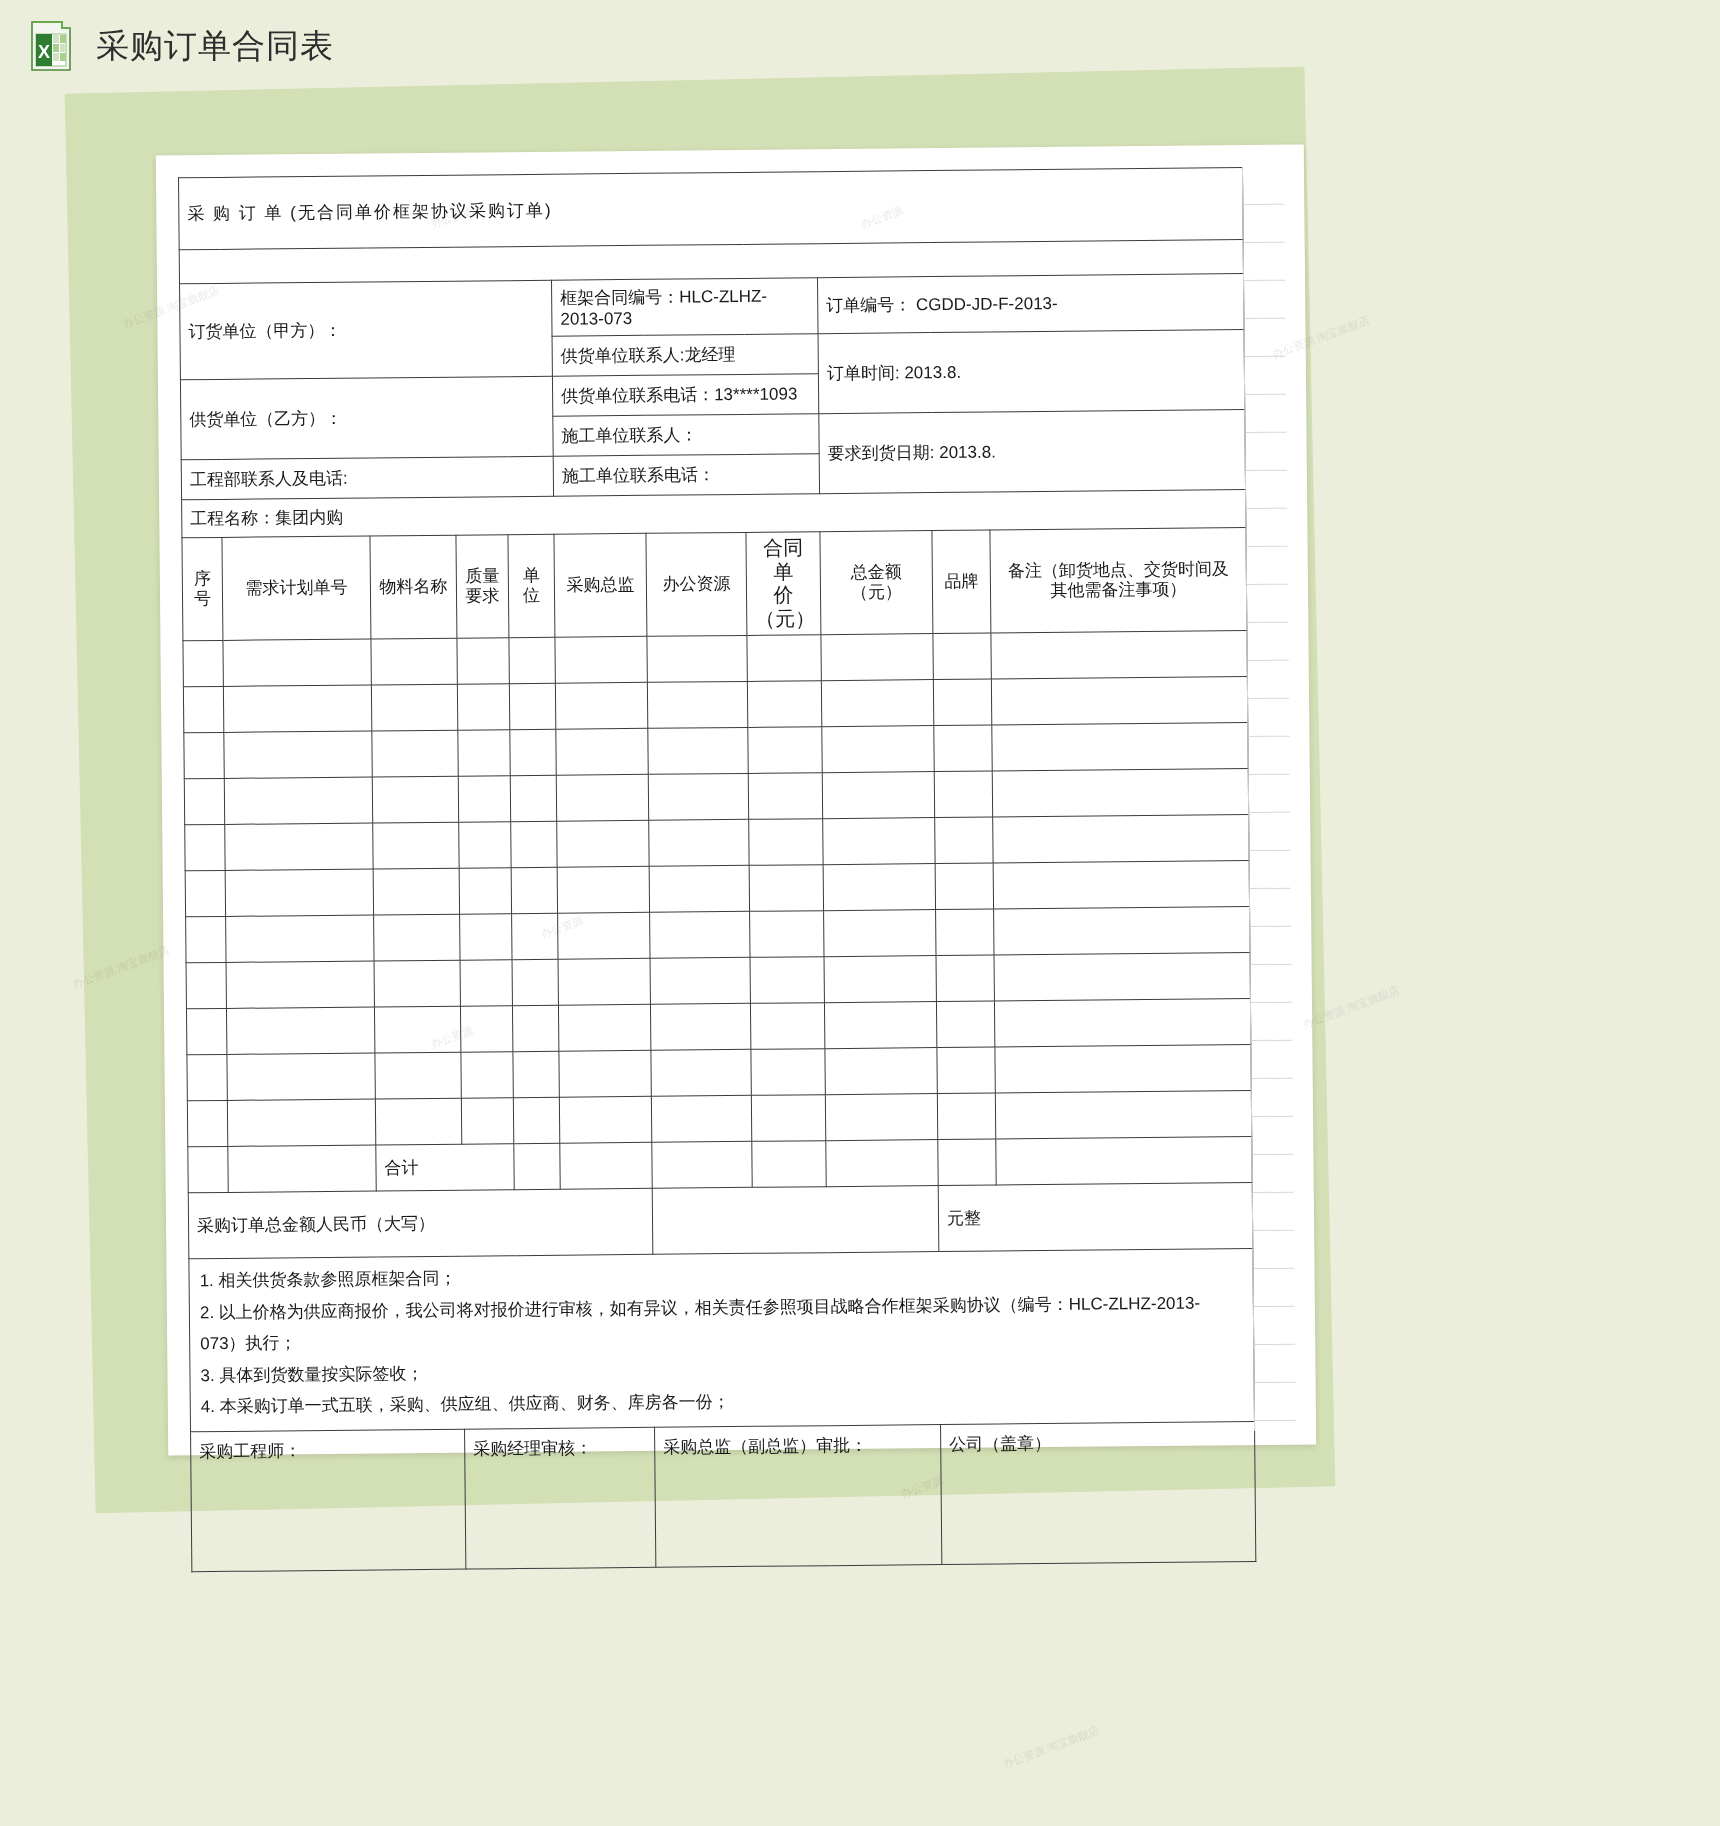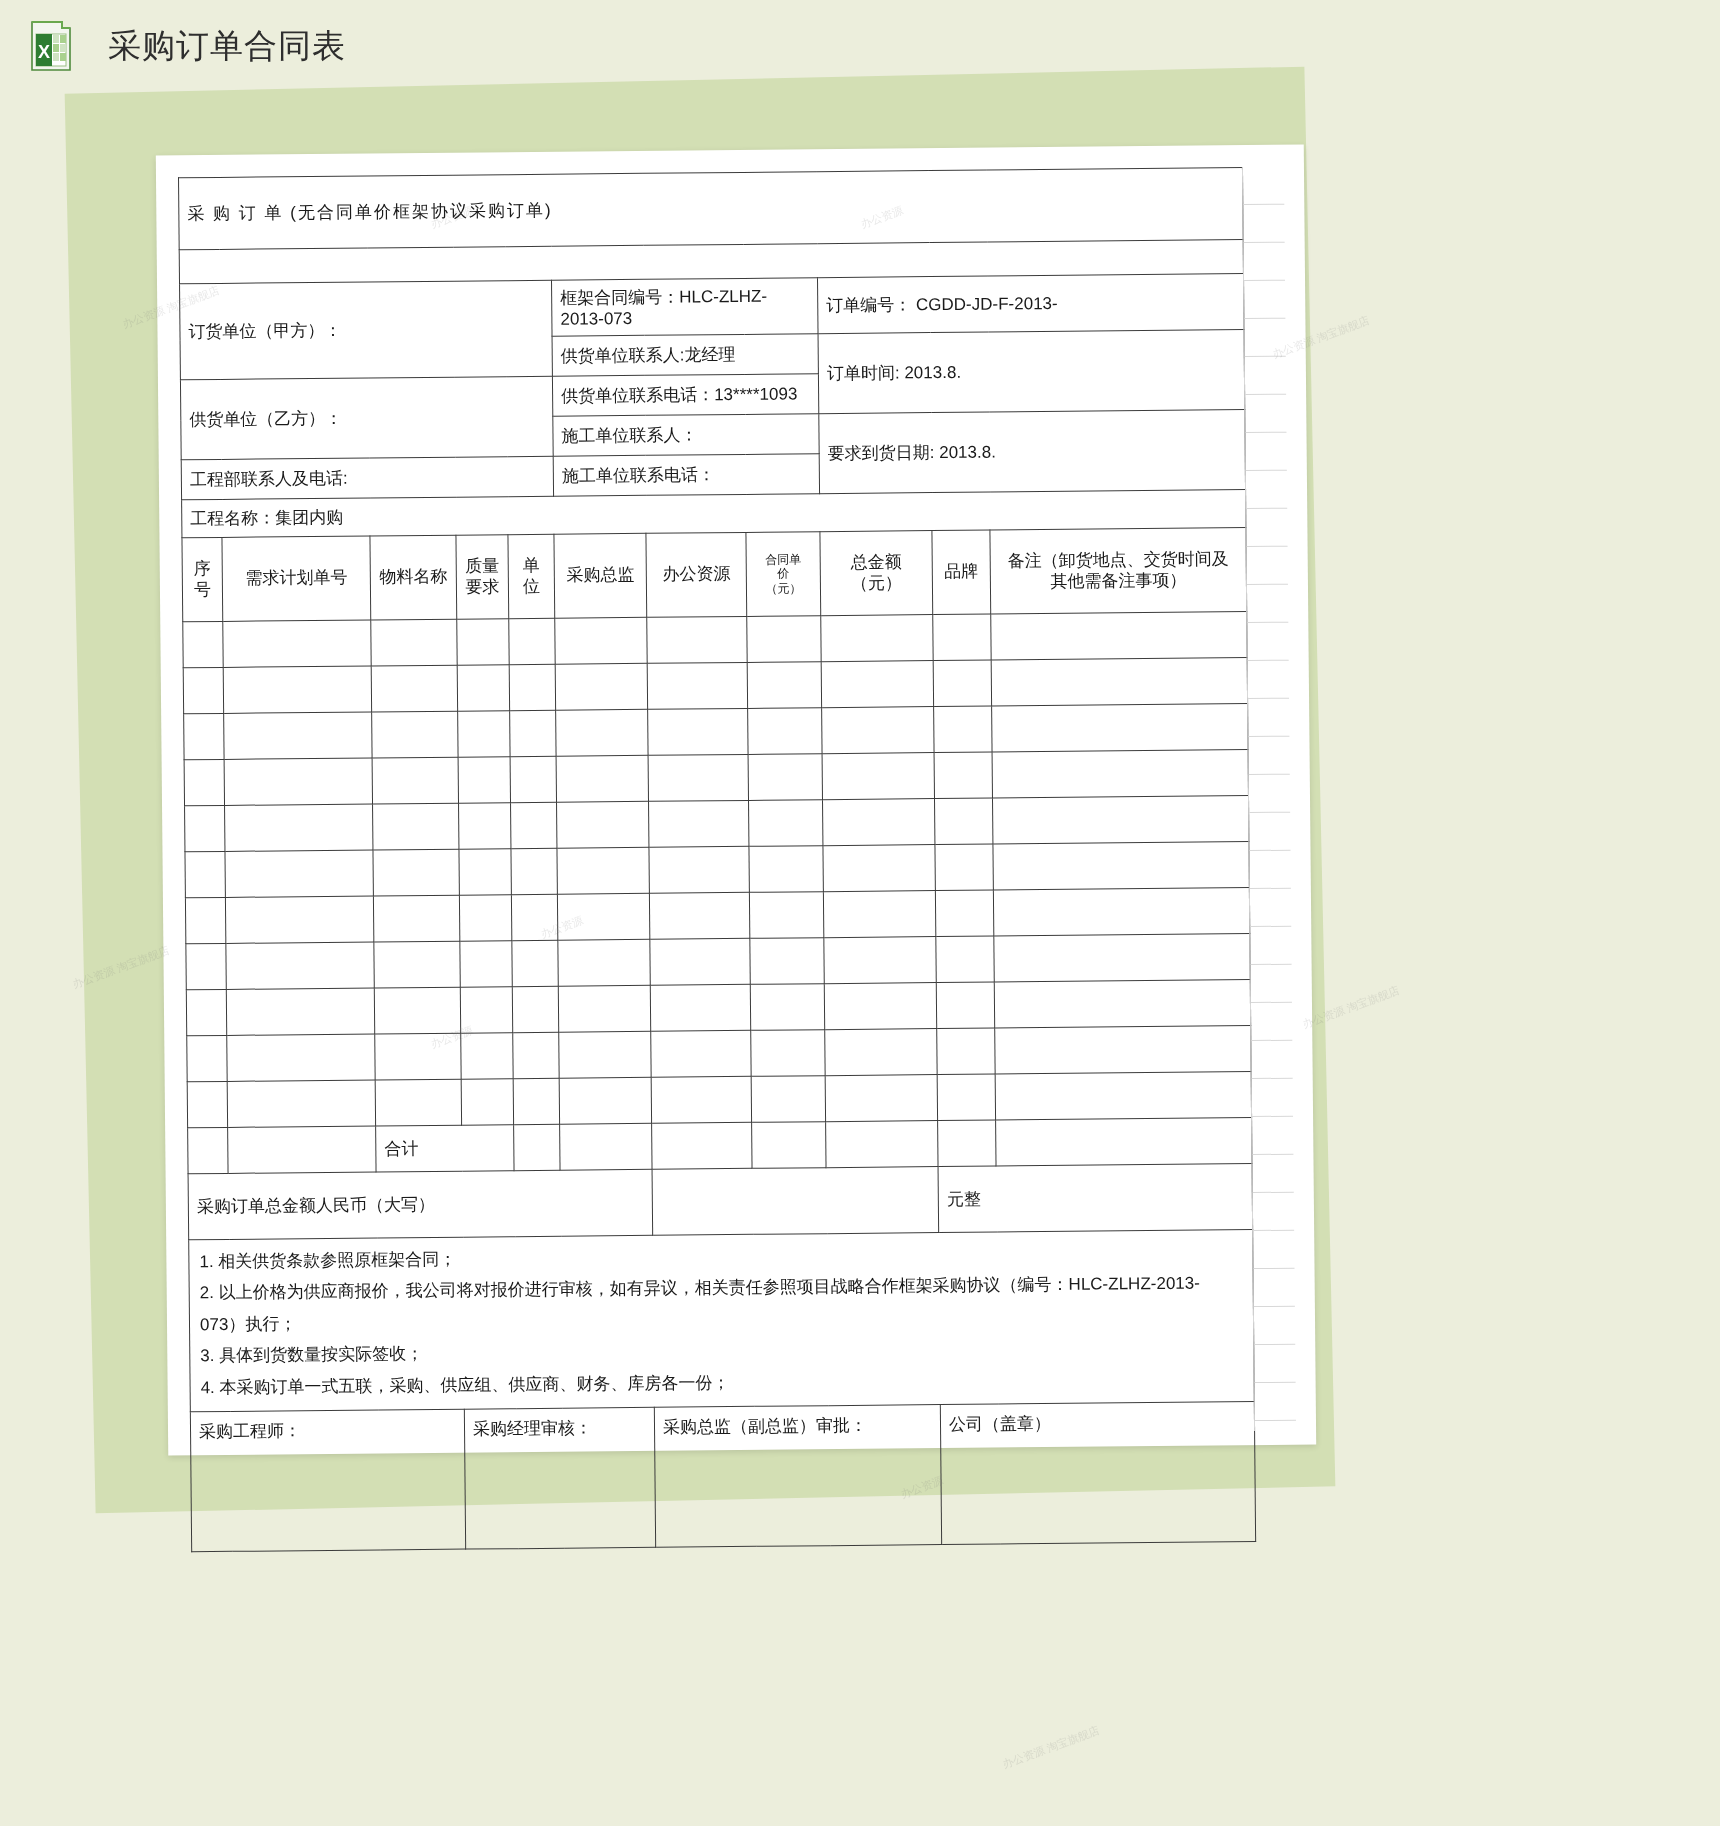--- a/index.html
+++ b/index.html
@@ -13,21 +13,21 @@
 
   
   .topbar {
     position: absolute; left: 0; top: 0; width: 1720px; height: 92px;
     display: flex; align-items: center; gap: 20px; padding-left: 26px;
   }
   .xl-icon {
     width: 50px; height: 56px; position: relative; flex: 0 0 auto;
   }
   .app-title {
-    font-size: 33px; color: #2e2e2e; letter-spacing: 1px; margin-left: 12px;
+    font-size: 33px; color: #2e2e2e; letter-spacing: 1px;
   }
 
   
   .green-slab {
     position: absolute; left: 80px; top: 80px;
     width: 1240px; height: 1420px;
     background: #d3dfb4;
     transform: rotate(-1.25deg);
     transform-origin: center;
   }
@@ -215,21 +215,21 @@
           </td>
           <td>需求计划单号</td>
           <td>物料名称</td>
           <td>
             <div>质量</div>
             <div>要求</div>
           </td>
           <td>单位</td>
           <td>采购总监</td>
           <td>办公资源</td>
-          <td style="font-size:12px">
+          <td style="font-size:20px">
             <div>合同单</div>
             <div>价</div>
             <div>（元）</div>
           </td>
           <td>总金额（元）</td>
           <td>品牌</td>
           <td>
             <div>备注（卸货地点、交货时间及</div>
             <div>其他需备注事项）</div>
           </td>

